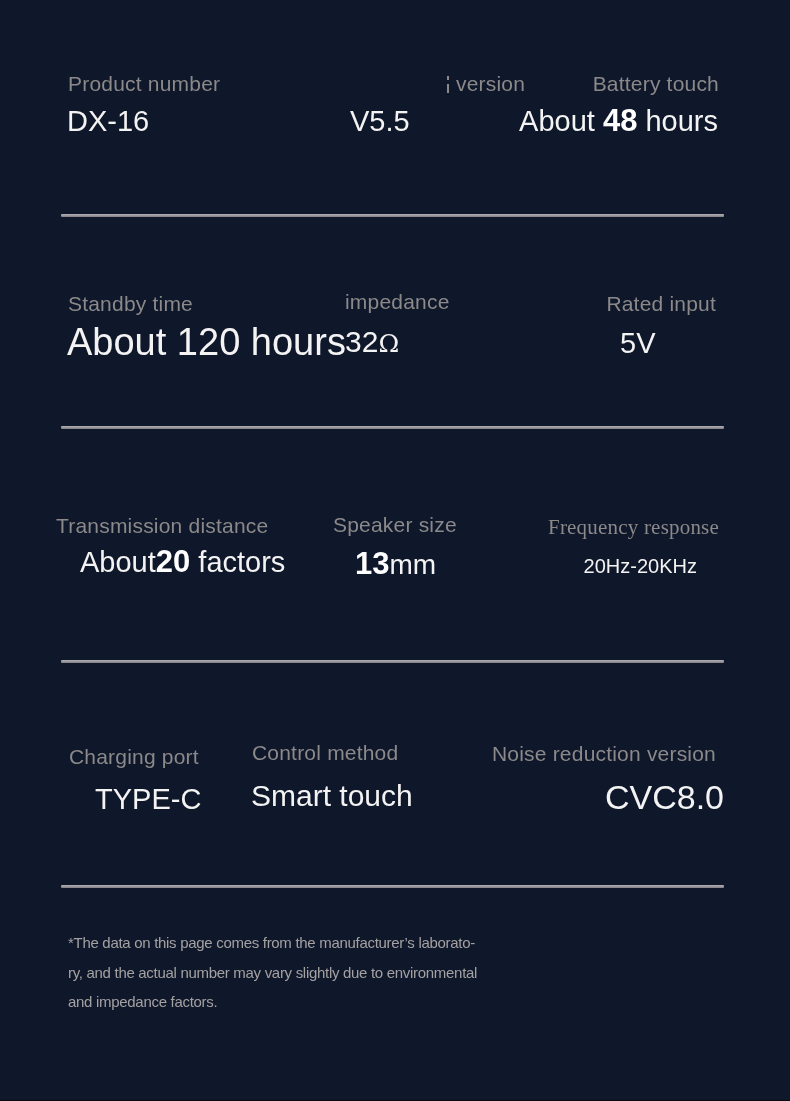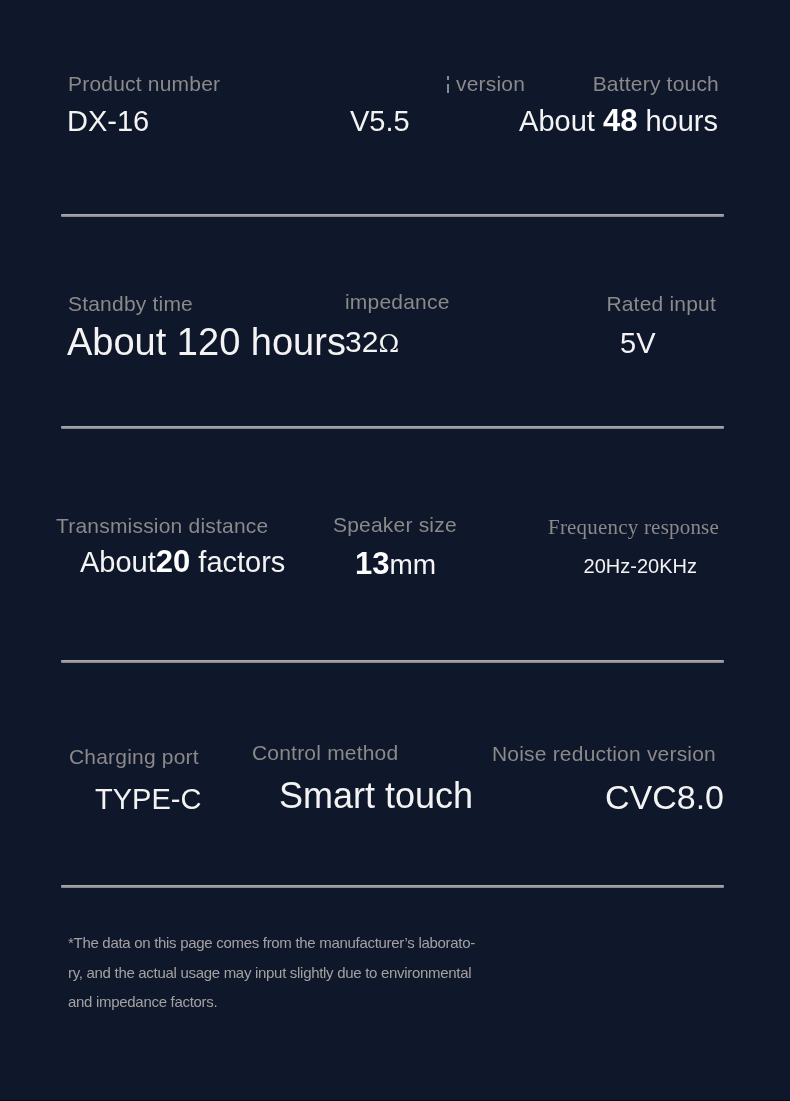--- a/index.html
+++ b/index.html
@@ -104,26 +104,26 @@
 
   <div class="abs label" style="right:71px; top:514px;font-family:Liberation Serif, serif;">Frequency response</div>
   <div class="abs value" style="right:93px; top:548px; font-size:20px;">20Hz-20KHz</div>
 
   <div class="divider" style="top:660px;"></div>
 
   <div class="abs label" style="left:69px; top:744px;">Charging port</div>
   <div class="abs value" style="left:67px; top:781px;margin-left:28px;">TYPE-C</div>
 
   <div class="abs label" style="left:252px; top:740px;">Control method</div>
-  <div class="abs value" style="left:251px; top:778px; font-size:36px;margin-left:28px;">Smart touch</div>
+  <div class="abs value" style="left:251px; top:778px; font-size:30px;">Smart touch</div>
 
   <div class="abs label" style="right:74px; top:741px;">Noise reduction version</div>
   <div class="abs value" style="right:66px; top:779px; font-size:34px;">CVC8.0</div>
 
   <div class="divider" style="top:885px;"></div>
 
   <div class="abs" style="left:68px; top:928px;">
     <div class="footer-line">*The data on this page comes from the manufacturer’s laborato-</div>
-    <div class="footer-line">ry, and the actual usage may input slightly due to environmental</div>
+    <div class="footer-line">ry, and the actual number may vary slightly due to environmental</div>
     <div class="footer-line">and impedance factors.</div>
   </div>
 
 </div>
 
 </body></html>

